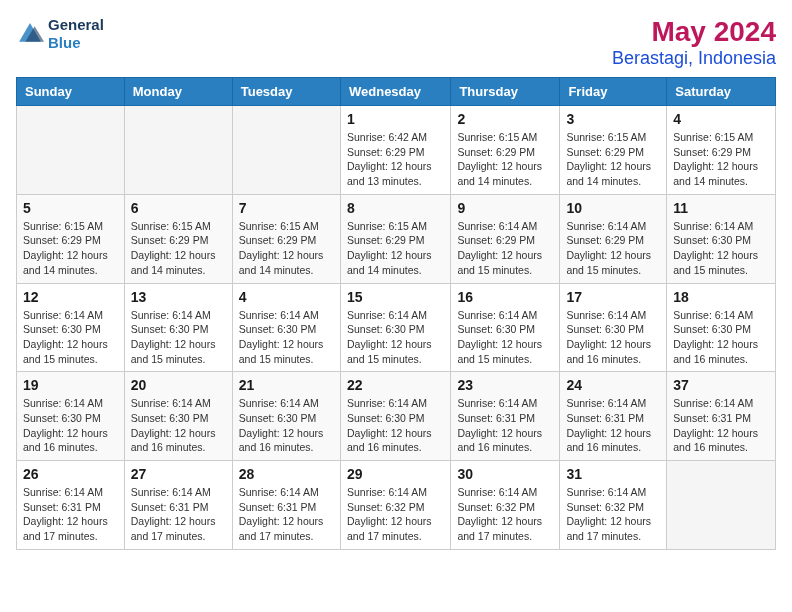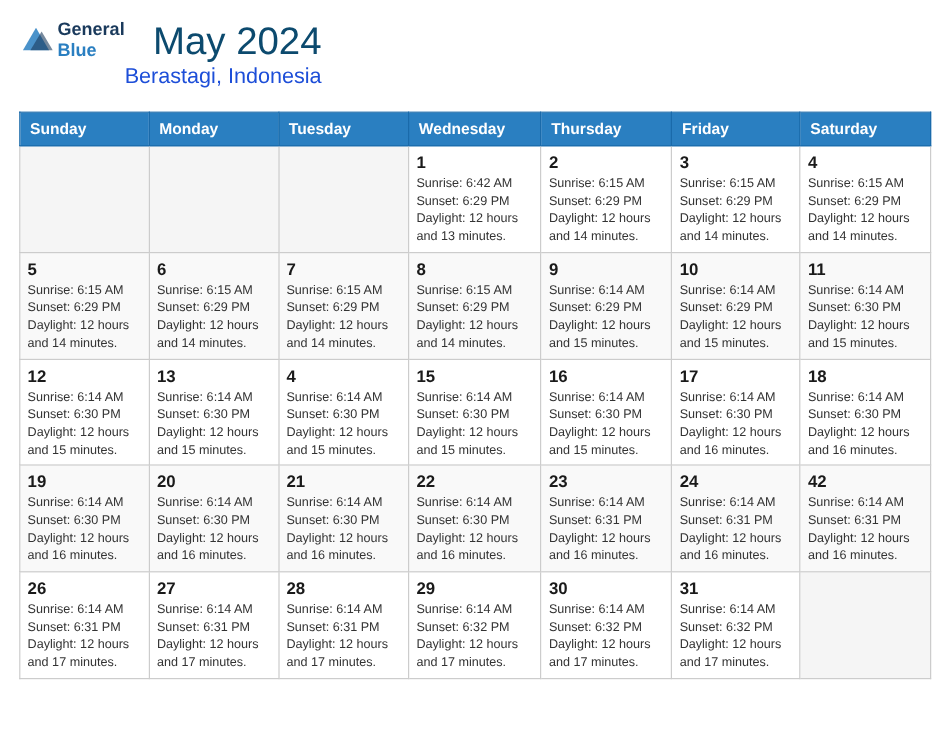--- a/index.html
+++ b/index.html
@@ -5,40 +5,40 @@
     * { box-sizing: border-box; margin: 0; padding: 0; }
     body {
       font-family: Arial, sans-serif;
       background: #fff;
       width: 792px;
       min-height: 612px;
       padding: 16px;
     }
     .header-section {
       display: flex;
-      justify-content: flex-start;
+      justify-content: space-between;
       align-items: flex-start;
-      margin-bottom: 19px;
+      margin-bottom: 8px;
     }
     .logo {
       display: flex;
       align-items: center;
       gap: 4px;
     }
     .logo-icon {
       width: 28px;
       height: 28px;
     }
     .title-section {
       text-align: right;
     }
     .calendar-title {
-      font-size: 32px;
-      font-weight: normal;
-      color: #0c4a6e;
+      font-size: 28px;
+      font-weight: bold;
+      color: #be185d;
     }
     .calendar-subtitle {
       font-size: 18px;
       color: #1d4ed8;
     }
     table {
       width: 100%;
       border-collapse: collapse;
       font-size: 11px;
       padding-left: 18px;
@@ -285,21 +285,21 @@
 and 16 minutes.</div>
         </td>
         <td>
           <span class="day-number">24</span>
           <div class="day-info" style="white-space: pre-line;">Sunrise: 6:14 AM
 Sunset: 6:31 PM
 Daylight: 12 hours
 and 16 minutes.</div>
         </td>
         <td>
-          <span class="day-number">42</span>
+          <span class="day-number">37</span>
           <div class="day-info" style="white-space: pre-line;">Sunrise: 6:14 AM
 Sunset: 6:31 PM
 Daylight: 12 hours
 and 16 minutes.</div>
         </td>
       </tr>
       <tr>
         <td>
           <span class="day-number">26</span>
           <div class="day-info" style="white-space: pre-line;">Sunrise: 6:14 AM

